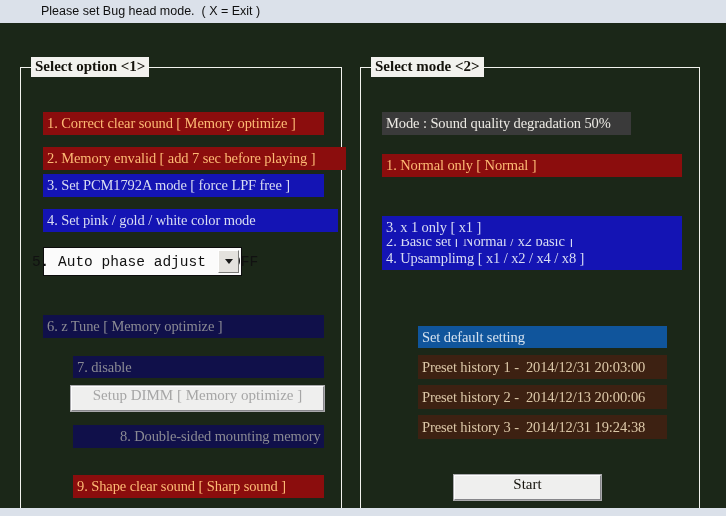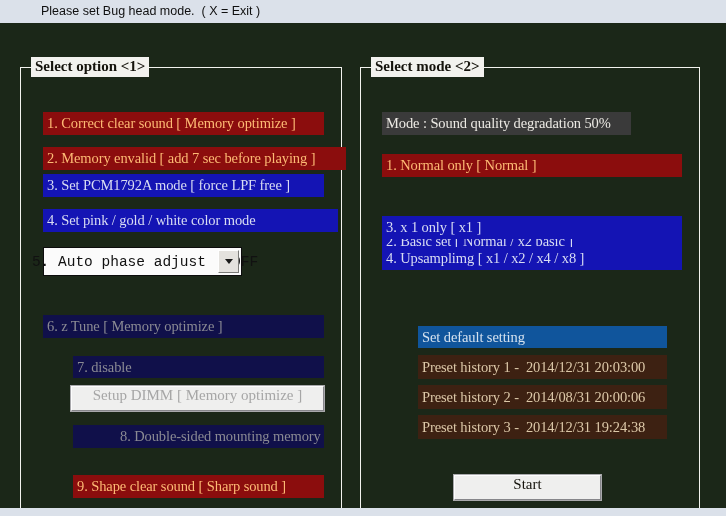--- a/index.html
+++ b/index.html
@@ -193,21 +193,21 @@
 
     <div class="bar brightblue" style="left:418px;top:303px;width:249px;height:22px;">
       <span>Set default setting</span>
     </div>
 
     <div class="bar brown" style="left:418px;top:332px;width:249px;height:24px;">
       <span>Preset history 1 -  2014/12/31 20:03:00</span>
     </div>
 
     <div class="bar brown" style="left:418px;top:362px;width:249px;height:24px;">
-      <span>Preset history 2 -  2014/08/31 20:00:06</span>
+      <span>Preset history 2 -  2014/12/13 20:00:06</span>
     </div>
 
     <div class="bar brown" style="left:418px;top:392px;width:249px;height:24px;">
       <span>Preset history 3 -  2014/12/31 19:24:38</span>
     </div>
 
     <div class="pushbtn" style="left:454px;top:452px;width:147px;height:25px;">
       <span>Start</span>
     </div>
 

